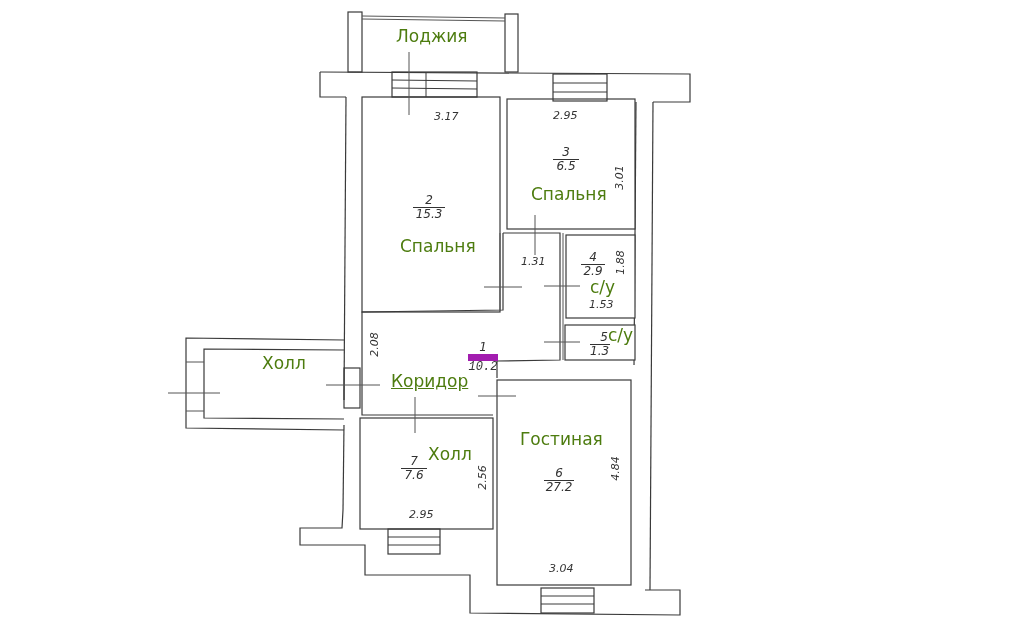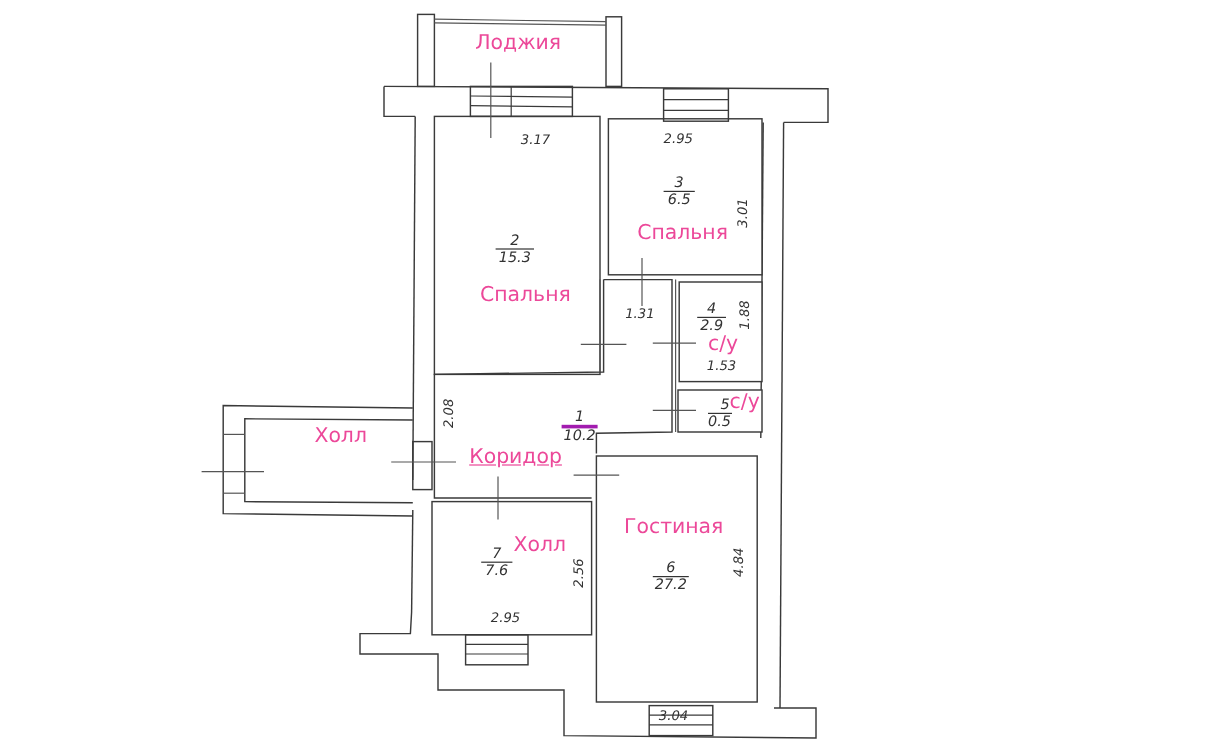--- a/index.html
+++ b/index.html
@@ -2,21 +2,21 @@
 <html><head>
 <meta charset="utf-8">
 <style>
   html, body { margin: 0; padding: 0; background: #ffffff; }
   body { width: 1024px; height: 630px; overflow: hidden; position: relative; font-family: "DejaVu Sans", sans-serif; }
   svg#plan { position: absolute; left: 0; top: 0; width: 1024px; height: 630px; }
   .wall { fill: none; stroke: #3a3a3a; stroke-width: 1.2; }
   .thin { fill: none; stroke: #555; stroke-width: 1; }
   .room { fill: #ffffff; stroke: #3a3a3a; stroke-width: 1.2; }
   .win line { stroke: #3a3a3a; stroke-width: 1; }
-  .label { position: absolute; color: #ec4899; font-family: "DejaVu Sans", sans-serif; font-size: 17px; white-space: nowrap; line-height: 1; }
+  .label { position: absolute; color: #4d7c0f; font-family: "DejaVu Sans", sans-serif; font-size: 17px; white-space: nowrap; line-height: 1; }
   .num { position: absolute; color: #333; font-family: "DejaVu Sans", sans-serif; font-style: italic; font-size: 11px; white-space: nowrap; line-height: 1; text-align: center; }
   .frac { position: absolute; color: #333; font-family: "DejaVu Sans", sans-serif; font-style: italic; font-size: 12px; text-align: center; line-height: 1.05; }
   .frac .top { display: block; border-bottom: 1px solid #333; padding: 0 2px; }
   .frac .bot { display: block; }
   .rot { transform: rotate(-90deg); transform-origin: center center; }
 </style>
 </head>
 <body>
 
 <svg id="plan" viewBox="0 0 1024 630" xmlns="http://www.w3.org/2000/svg">
@@ -115,38 +115,38 @@
 <div class="frac" style="left:553px;top:146px;width:26px;">
   <span class="top">3</span>
   <span class="bot">6.5</span>
 </div>
 <div class="frac" style="left:581px;top:251px;width:24px;">
   <span class="top">4</span>
   <span class="bot">2.9</span>
 </div>
 <div class="frac" style="left:590px;top:331px;width:20px;text-align:right;">
   <span class="top">5</span>
-  <span class="bot" style="text-align:left;">0.5</span>
+  <span class="bot" style="text-align:left;">1.3</span>
 </div>
 <div class="frac" style="left:468px;top:341px;width:30px;">
   <span class="top" style="border-bottom:none;">1</span>
-  <span class="bot" style="border-top:3px solid #a21caf;">10.2</span>
+  <span class="bot" style="border-top:7px solid #a21caf;font-family:Liberation Mono, monospace;">10.2</span>
 </div>
 <div class="frac" style="left:401px;top:455px;width:26px;">
   <span class="top">7</span>
   <span class="bot">7.6</span>
 </div>
 <div class="frac" style="left:544px;top:467px;width:30px;">
   <span class="top">6</span>
   <span class="bot">27.2</span>
 </div>
 
 <div class="num" style="left:434px;top:111px;">3.17</div>
 <div class="num" style="left:553px;top:110px;">2.95</div>
 <div class="num rot" style="left:607px;top:172px;">3.01</div>
 <div class="num" style="left:521px;top:256px;text-align:center;">1.31</div>
 <div class="num rot" style="left:608px;top:257px;">1.88</div>
 <div class="num" style="left:589px;top:299px;">1.53</div>
 <div class="num rot" style="left:362px;top:339px;">2.08</div>
 <div class="num rot" style="left:470px;top:472px;">2.56</div>
 <div class="num" style="left:409px;top:509px;">2.95</div>
 <div class="num rot" style="left:603px;top:463px;">4.84</div>
-<div class="num" style="left:549px;top:563px;margin-top:28px;">3.04</div>
+<div class="num" style="left:549px;top:563px;">3.04</div>
 
 </body></html>

